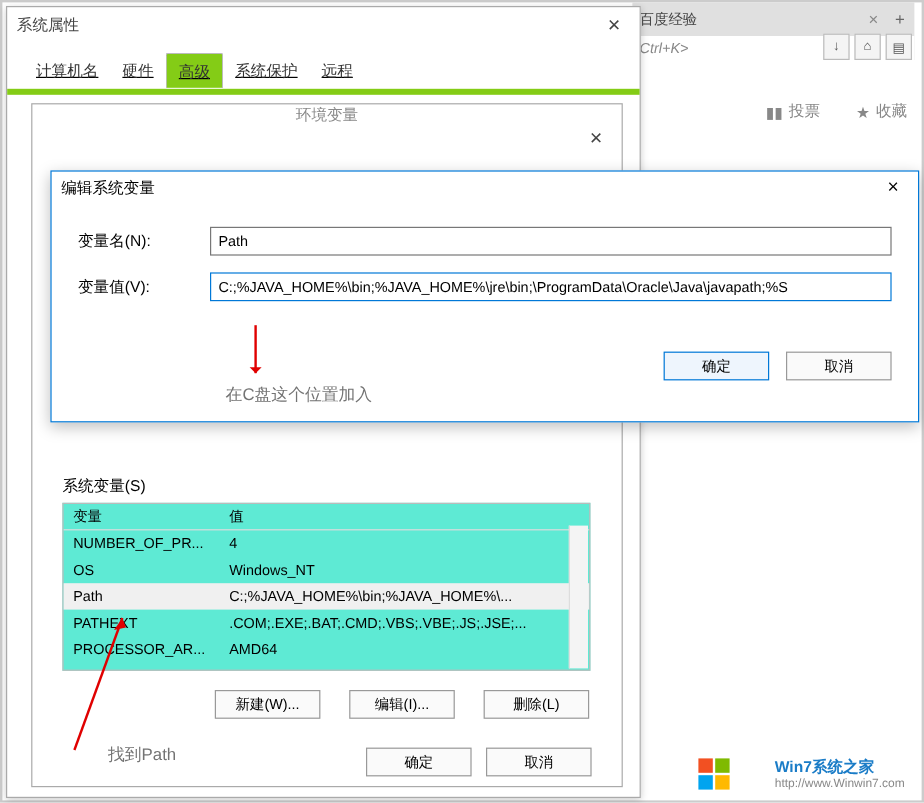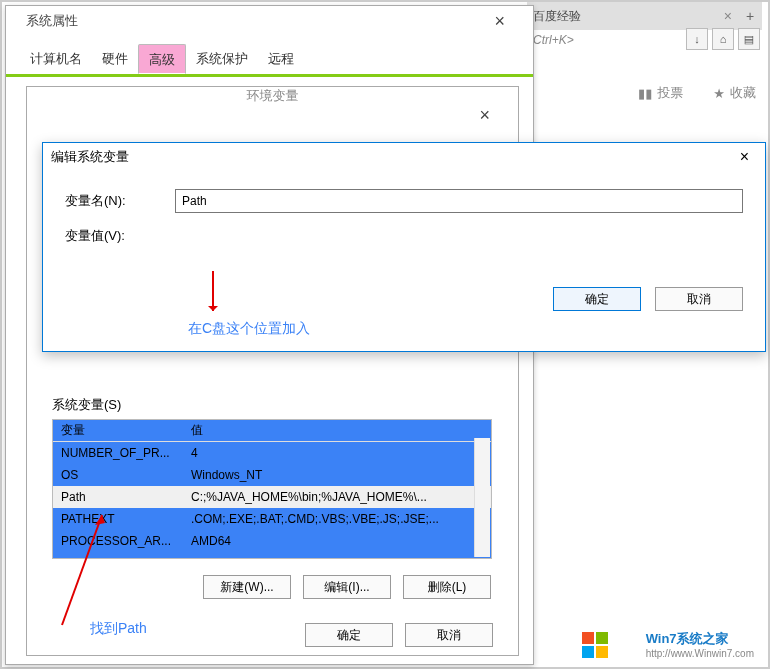--- a/index.html
+++ b/index.html
@@ -28,49 +28,49 @@
   .browser-starrow { position:absolute; top:82px; right:12px; display:flex; gap:30px; color:#888; font-size:13px;}
   .starrow-item { display:flex; align-items:center; gap:5px;}
 
   
   .sysprops {
     position: absolute; top: 3px; left: 3px; width: 529px; height: 660px;
     background: #fff; border: 1px solid #aaa;
     box-shadow: 0 2px 6px rgba(0,0,0,0.2);
   }
   .titlebar {
-    height: 30px; display:flex; align-items:center; padding: 0 20px;
+    height: 30px; display:flex; align-items:center; padding: 0 8px;
     color: #444; font-size: 13px;
   }
   .tclose { margin-left:auto; font-size:18px; color:#444; padding:0 8px;}
   .tabs {
-    display: flex; padding: 8px 14px 0 14px; border-bottom:3px solid #84cc16;
+    display: flex; padding: 8px 14px 0 14px; border-bottom:5px solid #84cc16;text-decoration:underline;
   }
   .tab { padding: 6px 10px 4px 10px; color:#333; font-size:13px;}
-  .tab.active { border:1px solid #bbb; border-bottom:1px solid #fff; background:#f9a8d4; border-radius:2px 2px 0 0;}
+  .tab.active { border:1px solid #bbb; border-bottom:1px solid #fff; background:#84cc16; border-radius:2px 2px 0 0;}
   
   
   .envvars {
     position:absolute; top: 80px; left: 20px; width: 493px; height: 570px;
     background:#fff; border:1px solid #aaa;
   }
   .envvars .titlebar { color:#888;flex-direction:column;}
   
   .sysvarslabel { position:absolute; top:309px; left:25px; font-size:13px;}
   .vartable {
     position:absolute; top: 332px; left: 25px; width: 440px; height: 140px;
-    border:1px solid #bbb; background:#3b82f6;
+    border:1px solid #bbb; background:#5eead4;
   }
   .vtrow { display:flex; height:22px; align-items:center; }
   .vthead { border-bottom:1px solid #ddd;}
   .vcol1 { width: 130px; padding:0 8px; white-space:nowrap; overflow:hidden; text-overflow:ellipsis;}
   .vcol2 { flex:1; padding:0 8px; white-space:nowrap; overflow:hidden; text-overflow:ellipsis;}
   .vtrow.sel { background:#f0f0f0;}
   .scrollhint { position:absolute; right:1px; top:18px; bottom:1px; width:16px; background:#f4f4f4; border-left:1px solid #ddd;}
-  .btnrow { position:absolute; top: 488px; right:27px; display:flex; gap:12px;}
+  .btnrow { position:absolute; top: 488px; right:27px; display:flex; gap:24px;}
   .btn { width:88px; height:24px; border:1px solid #999; background:#fafafa; display:flex;align-items:center;justify-content:center;font-size:12px;}
   .bottomrow { position:absolute; bottom:8px; right:25px; display:flex; gap:12px;}
   
   
   .editdlg {
     position:absolute; top: 140px; left: 40px; width: 724px; height: 210px;
     background:#fff; border:1px solid #0078d7; box-shadow:0 4px 12px rgba(0,0,0,0.25);
     z-index: 50;
   }
   .editdlg .titlebar2 {
@@ -83,21 +83,21 @@
   .edinput {
     flex:1; height:24px; border:1px solid #777; padding:0 6px;
     font-size:12px; font-family:inherit; outline:none;
   }
   .edinput.blue { border:1px solid #0078d7;}
   .edbtns { display:flex; justify-content:flex-end; gap:14px; padding: 18px 22px 0 0;}
   .edbtn { width:88px; height:24px; border:1px solid #0078d7; background:#eef5fd; display:flex;align-items:center;justify-content:center;font-size:12px;}
   .edbtn.plain { border:1px solid #999; background:#fafafa;}
   
   
-  .anno { position:absolute; color:#3b82f6; font-size:14px; z-index:100; pointer-events:none;}
+  .anno { position:absolute; color:#737373; font-size:14px; z-index:100; pointer-events:none;}
   .arrow1 { left:210px; top:270px;}
   .arrow1::before { content:""; position:absolute; left:0; top:-1px; width:2px; height:40px; background:#e00000;}
   .arrow1::after { content:""; position:absolute; left:-4px; top:34px; border:5px solid transparent; border-top-color:#e00000;}
   .annotext1 { left:186px; top:318px;}
   
   .arrow2 { left:55px; top:508px; width:60px; height:120px;}
   .arrow2 svg { position:absolute; top:0; left:0;}
   .annotext2 { left:76px; top:618px;margin-left:12px;}
   
   
@@ -213,20 +213,21 @@
       <span>编辑系统变量</span>
       <span class="tclose2">×</span>
     </div>
     <div class="edform">
       <div class="edrow">
         <div class="edlabel">变量名(N):</div>
         <input class="edinput" value="Path" style="">
       </div>
       <div class="edrow">
         <div class="edlabel">变量值(V):</div>
+        <input class="edinput blue" value="C:;%JAVA_HOME%\bin;%JAVA_HOME%\jre\bin;\ProgramData\Oracle\Java\javapath;%S" style="">
       </div>
     </div>
     <div class="edbtns">
       <div class="edbtn">确定</div>
       <div class="edbtn plain">取消</div>
     </div>
   </div>
 
   <div class="anno arrow1"></div>
   <div class="anno annotext1">在C盘这个位置加入</div>

